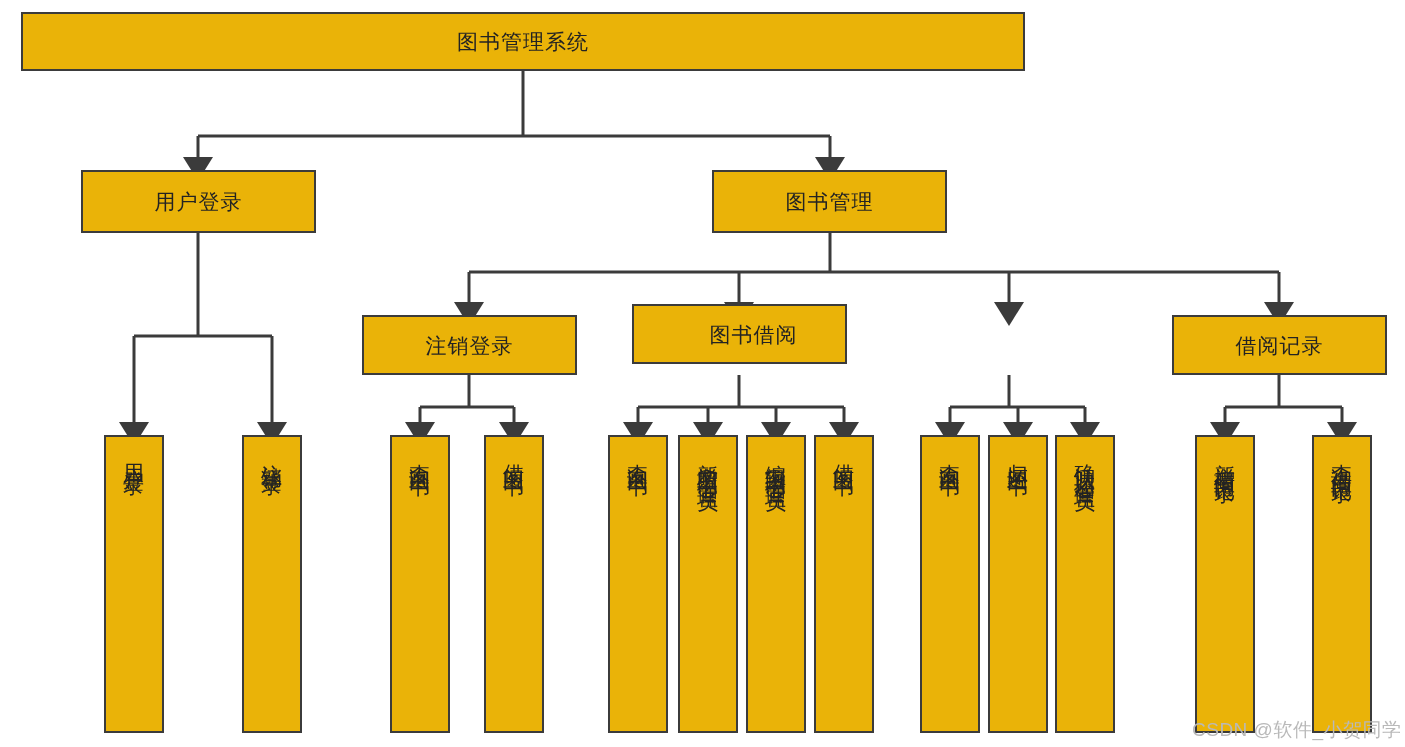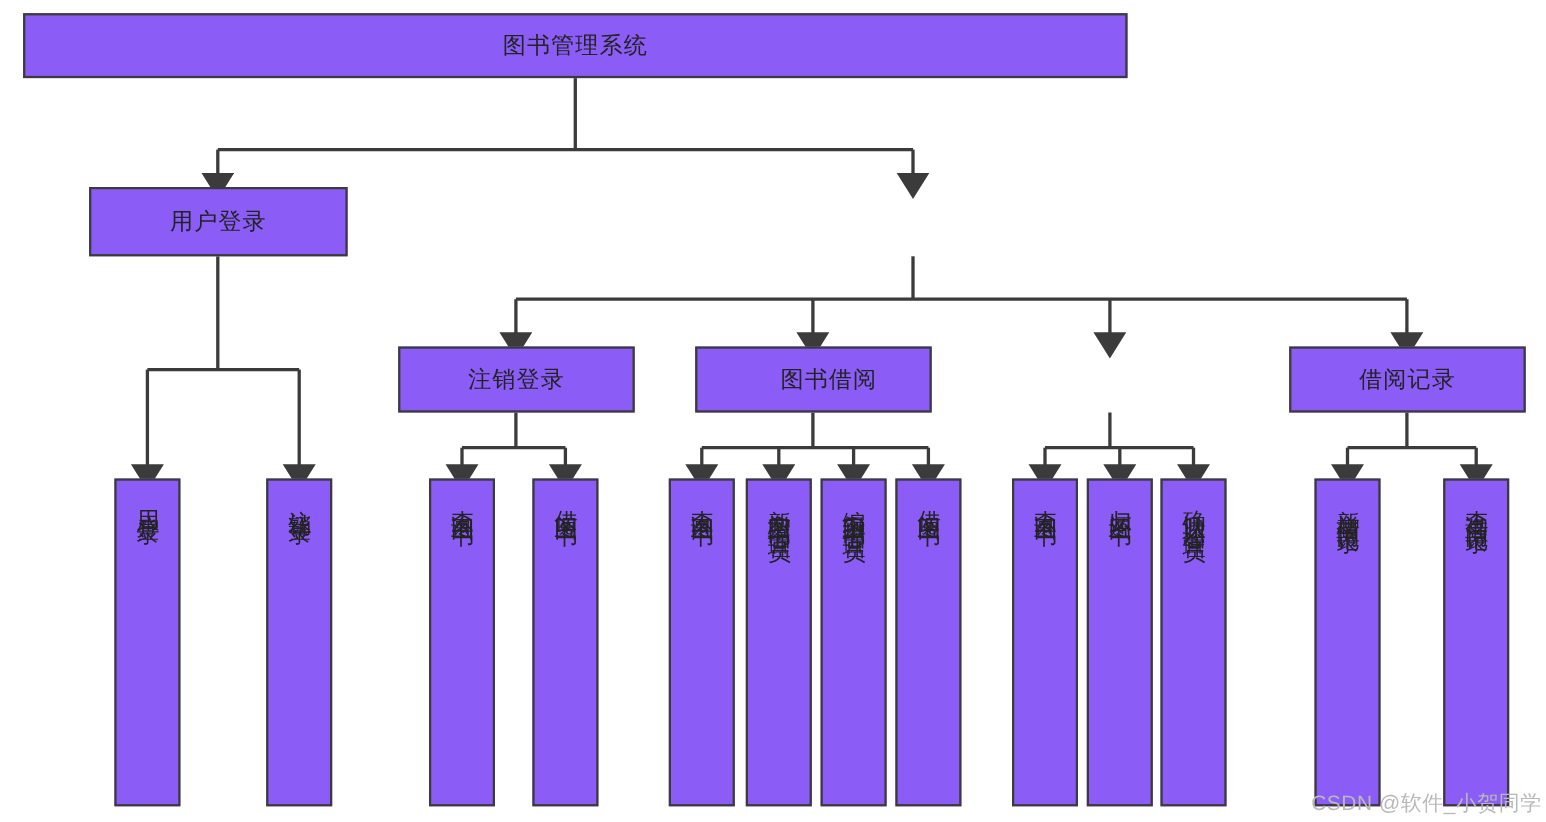--- a/index.html
+++ b/index.html
@@ -8,21 +8,21 @@
     background:#ffffff;
     font-family:"Liberation Sans","DejaVu Sans",sans-serif;
     overflow:hidden;
   }
   #stage{position:relative;width:1405px;height:747px;}
   svg#wires{position:absolute;left:0;top:0;width:1405px;height:747px;}
 
   .node{
     position:absolute;
     box-sizing:border-box;
-    background:#8b5cf6;
+    background:#eab308;
     border:2px solid #3b3b3b;
     display:flex;
     align-items:center;
     justify-content:center;
     color:#232323;
   }
   .node .lbl{
     font-size:21px;
     letter-spacing:1px;
     white-space:nowrap;
@@ -103,25 +103,28 @@
     </g>
   </svg>
 
   <div class="node" style="left:21px;top:12px;width:1004px;height:59px;">
     <span class="lbl">图书管理系统</span>
   </div>
 
   <div class="node" style="left:81px;top:170px;width:235px;height:63px;">
     <span class="lbl">用户登录</span>
   </div>
+  <div class="node" style="left:712px;top:170px;width:235px;height:63px;">
+    <span class="lbl">图书管理</span>
+  </div>
 
   <div class="node" style="left:362px;top:315px;width:215px;height:60px;">
     <span class="lbl">注销登录</span>
   </div>
-  <div class="node" style="left:632px;top:315px;width:215px;height:60px;padding-left:28px;">
+  <div class="node" style="left:632px;top:304px;width:215px;height:60px;padding-left:28px;">
     <span class="lbl">图书借阅</span>
   </div>
   <div class="node" style="left:1172px;top:315px;width:215px;height:60px;">
     <span class="lbl">借阅记录</span>
   </div>
 
   <div class="node vertical" style="left:104px;top:435px;width:60px;height:298px;">
     <span class="lbl">用户登录</span>
   </div>
   <div class="node vertical" style="left:242px;top:435px;width:60px;height:298px;">

